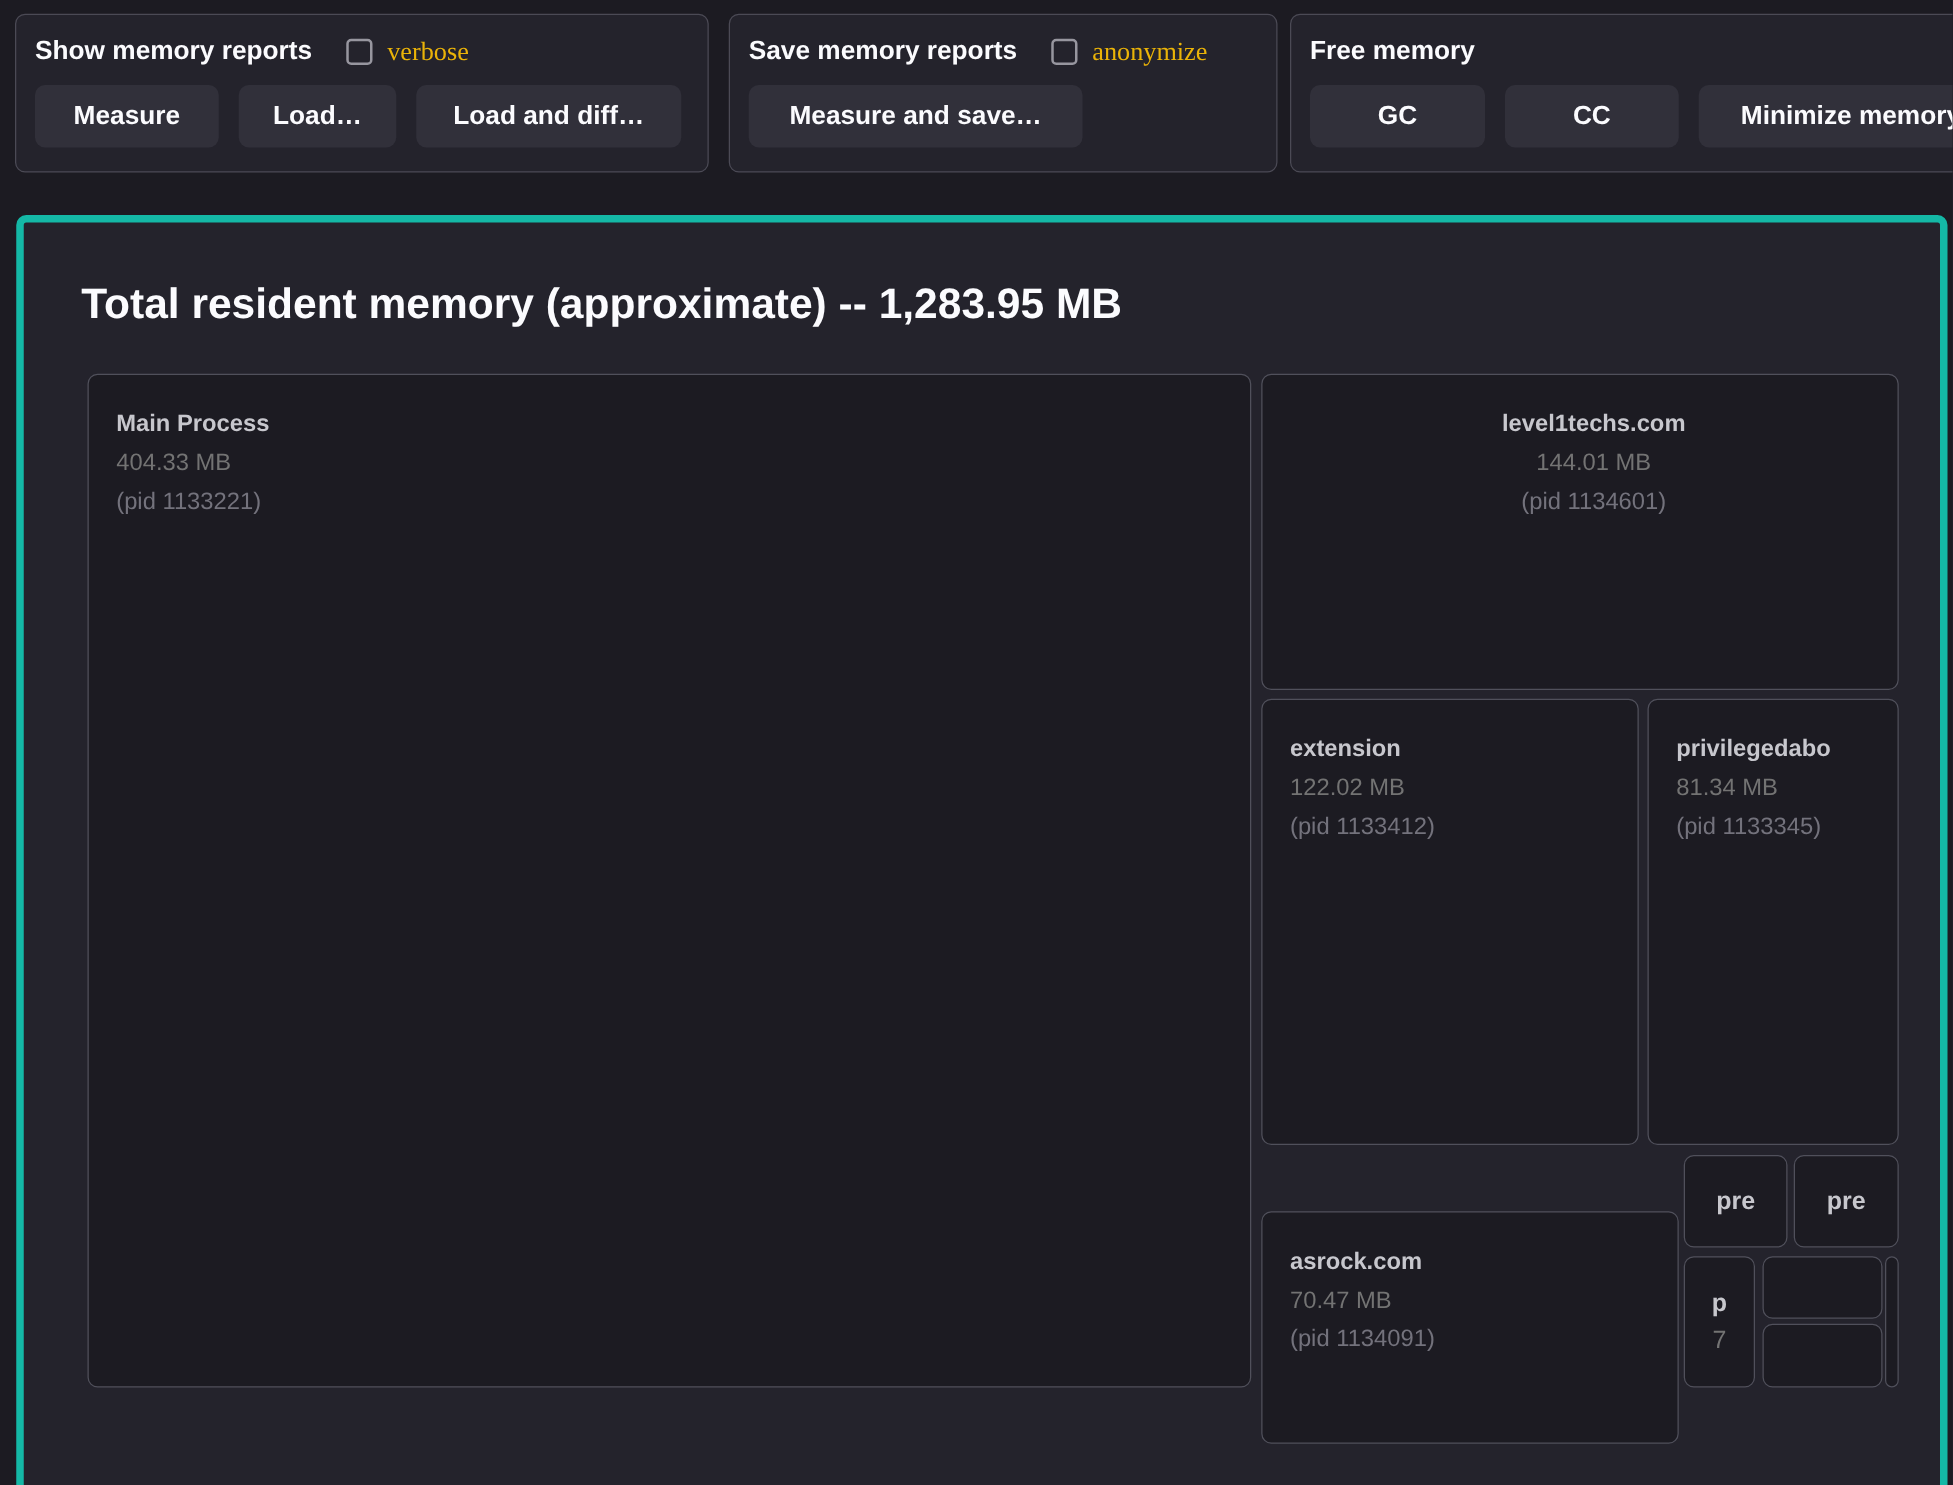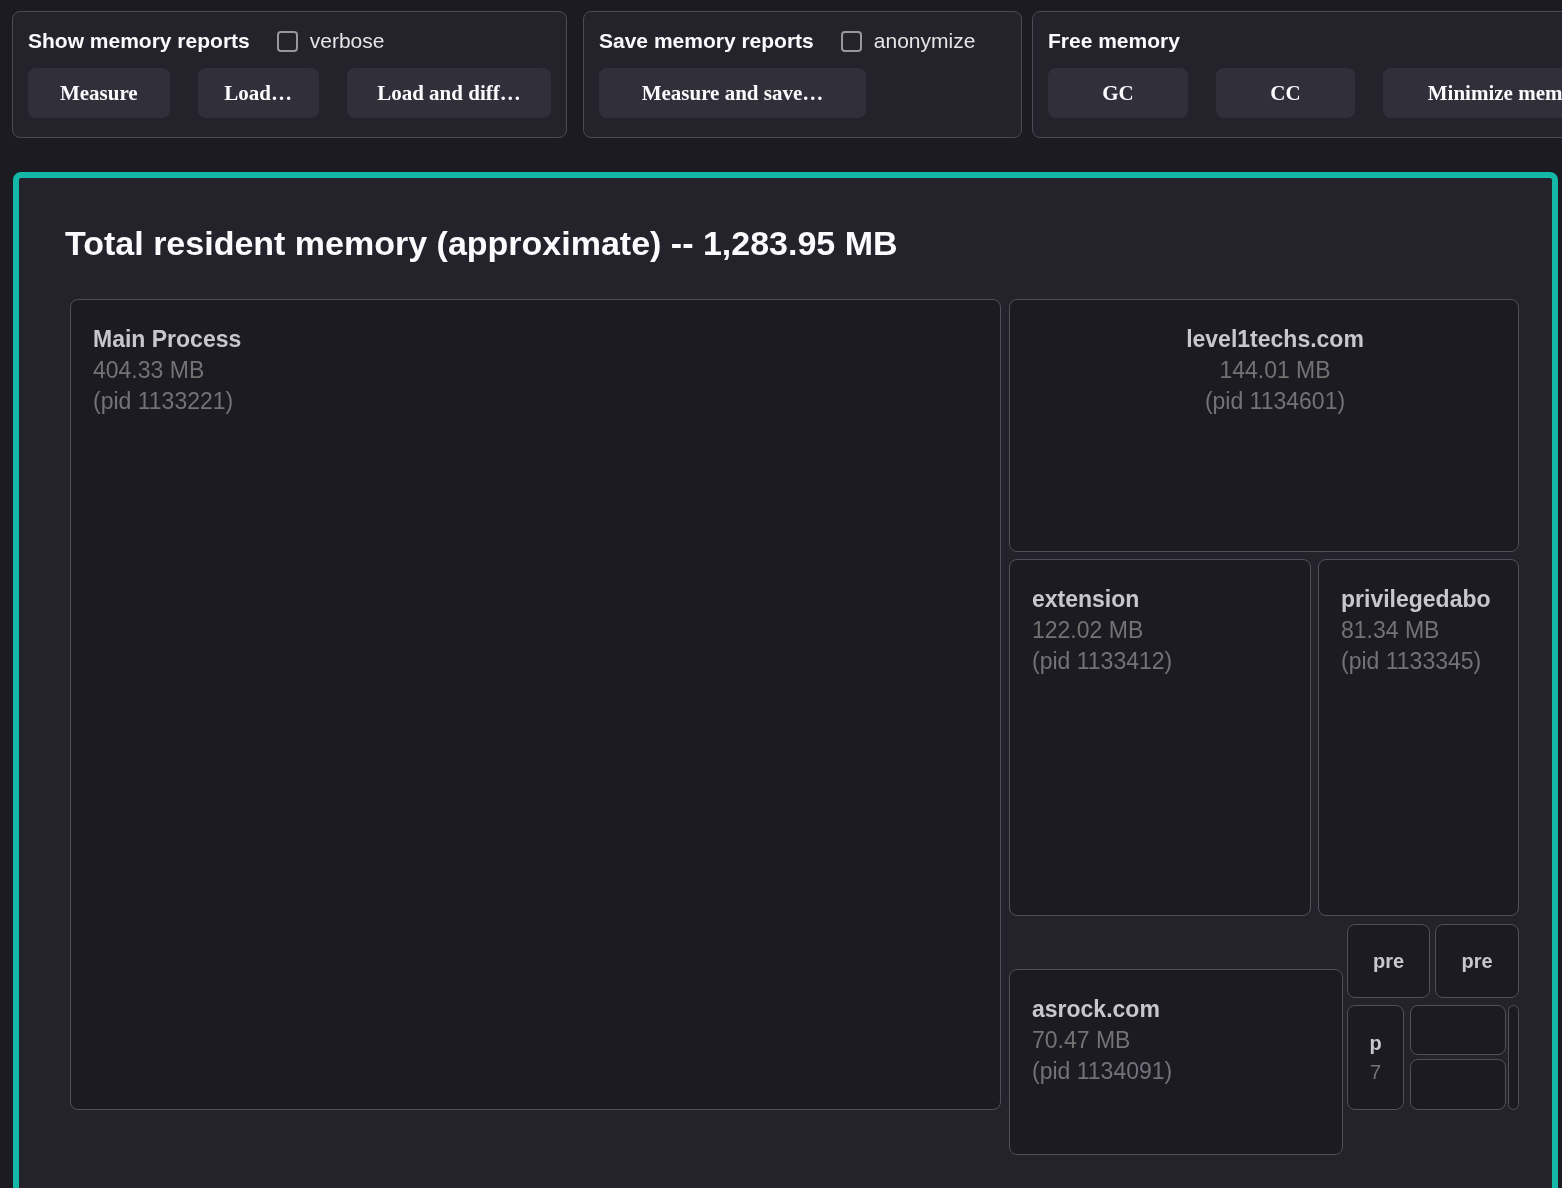--- a/index.html
+++ b/index.html
@@ -30,23 +30,23 @@
   .panel-title-row { display: flex; align-items: center; height: 32px; }
   .panel-title { font-size: 21px; font-weight: bold; color: #fbfbfe; white-space: nowrap; }
   .checkbox {
     width: 21px; height: 21px;
     border: 2px solid #97969f;
     border-radius: 4px;
     background: transparent;
     margin-left: 27px;
     flex: none;
   }
-  .checkbox-label { font-size: 21px; color: #e5e5e5; margin-left: 12px; white-space: nowrap; }
-
-  .button-row { display: flex; gap: 28px; margin-top: 11px; font-family: Liberation Serif, serif; }
+  .checkbox-label { font-size: 21px; color: #eab308; margin-left: 12px; white-space: nowrap; font-family: Liberation Serif, serif; }
+
+  .button-row { display: flex; gap: 16px; margin-top: 11px; }
   .btn {
     height: 50px;
     background: #31303a;
     border: none;
     border-radius: 8px;
     color: #fbfbfe;
     font-family: inherit;
     font-size: 21px;
     font-weight: bold;
     display: flex; align-items: center; justify-content: center;
@@ -81,21 +81,21 @@
 
   
   .tbox {
     position: absolute;
     background: #1c1b22;
     border: 1px solid #50505b;
     border-radius: 8px;
     overflow: hidden;
   }
   .tbox-pad { padding: 24px 0 0 22px; }
-  .tbox-line { font-size: 23px; line-height: 31px; white-space: nowrap; overflow: hidden; }
+  .tbox-line { font-size: 19px; line-height: 31px; white-space: nowrap; overflow: hidden; }
   .tbox-name { font-weight: bold; color: #c7c7cd; }
   .tbox-size { color: #737373; }
   .tbox-pid  { color: #73727c; }
 
   .tbox-small {
     display: flex; flex-direction: column;
     align-items: center; justify-content: center;
     text-align: center;
   }
   .tbox-small .tbox-line { font-size: 20px; line-height: 29px; }

